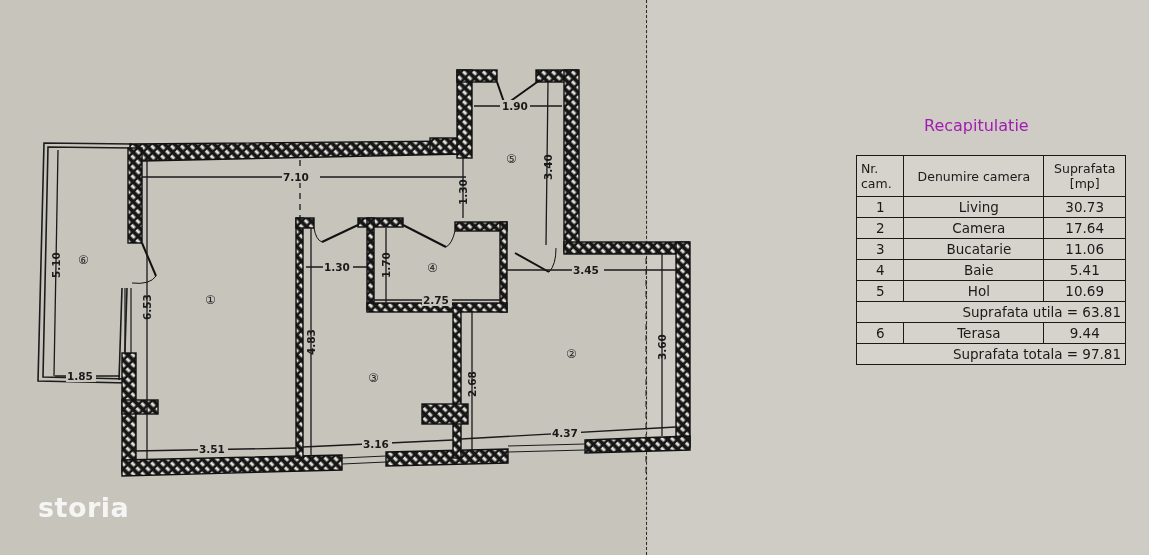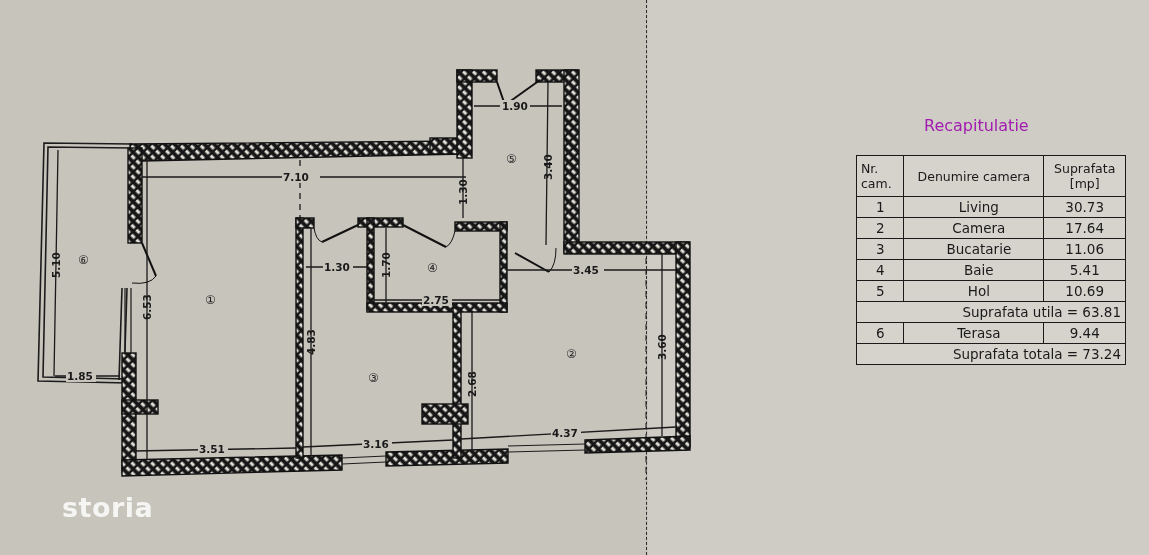--- a/index.html
+++ b/index.html
@@ -19,21 +19,21 @@
   table.recap {
     position:absolute; left:856px; top:155px; width:270px;
     border-collapse:collapse; font-size:13.5px; color:#1a1a1a; background:#d6d3cd;
   }
   table.recap td, table.recap th { border:1.5px solid #1a1a1a; padding:0 4px; height:20px; font-weight:normal; }
   table.recap th { font-size:12.5px; line-height:15px; height:40px; }
   .c-nr { width:38px; text-align:center; }
   .c-name { width:120px; text-align:center; padding-left:14px !important; }
   .c-area { width:72px; text-align:center; }
   .sum { text-align:right; }
-  .logo { position:absolute; left:38px; top:492px; font-size:27px; font-weight:bold; color:#f5f5f3; letter-spacing:0.5px;margin-left:24px; }
+  .logo { position:absolute; left:38px; top:492px; font-size:27px; font-weight:bold; color:#f5f5f3; letter-spacing:0.5px; }
 </style>
 </head>
 <body>
 
 <div class="bg-left"></div>
 <div class="bg-right"></div>
 <div class="fold-line"></div>
 
 <svg class="plan" width="1149" height="555" viewBox="0 0 1149 555">
   <defs>
@@ -201,18 +201,18 @@
   </tr>
   <tr>
     <td class="sum" colspan="3">Suprafata utila = 63.81</td>
   </tr>
   <tr>
     <td class="c-nr">6</td>
     <td class="c-name">Terasa</td>
     <td class="c-area">9.44</td>
   </tr>
   <tr>
-    <td class="sum" colspan="3">Suprafata totala = 73.24</td>
+    <td class="sum" colspan="3">Suprafata totala = 97.81</td>
   </tr>
 </tbody>
   </table>
 
 <div class="logo">storia</div>
 
 </body></html>

